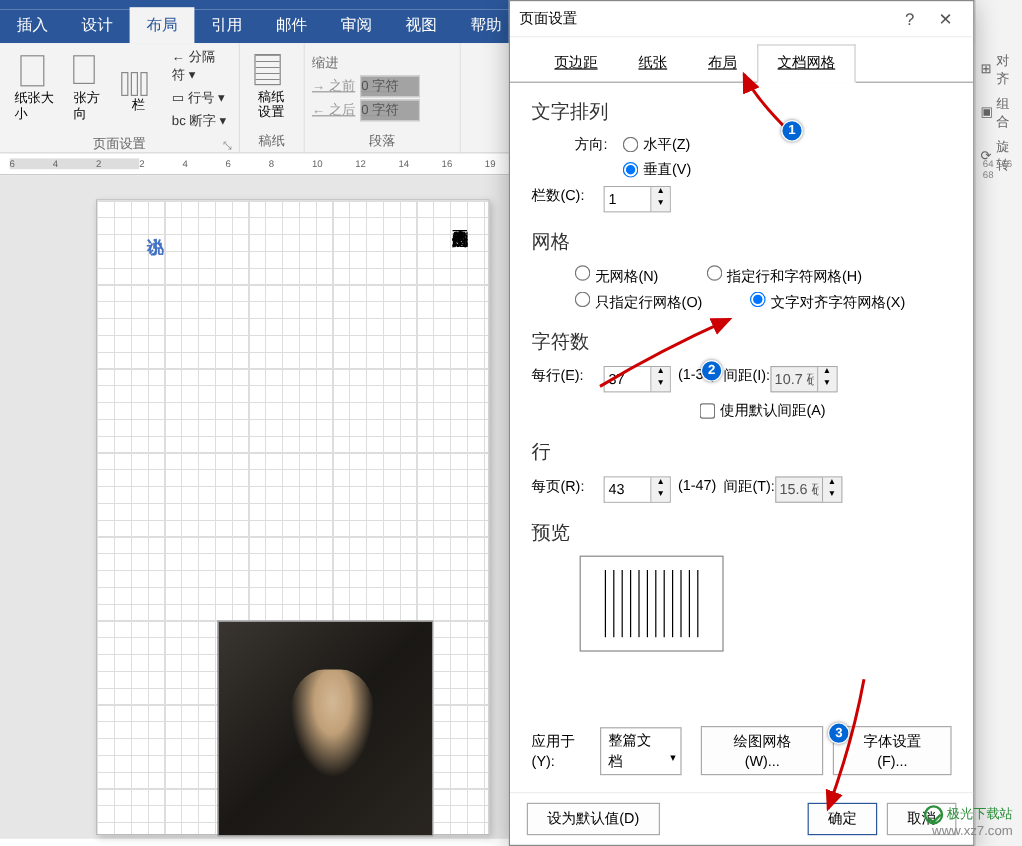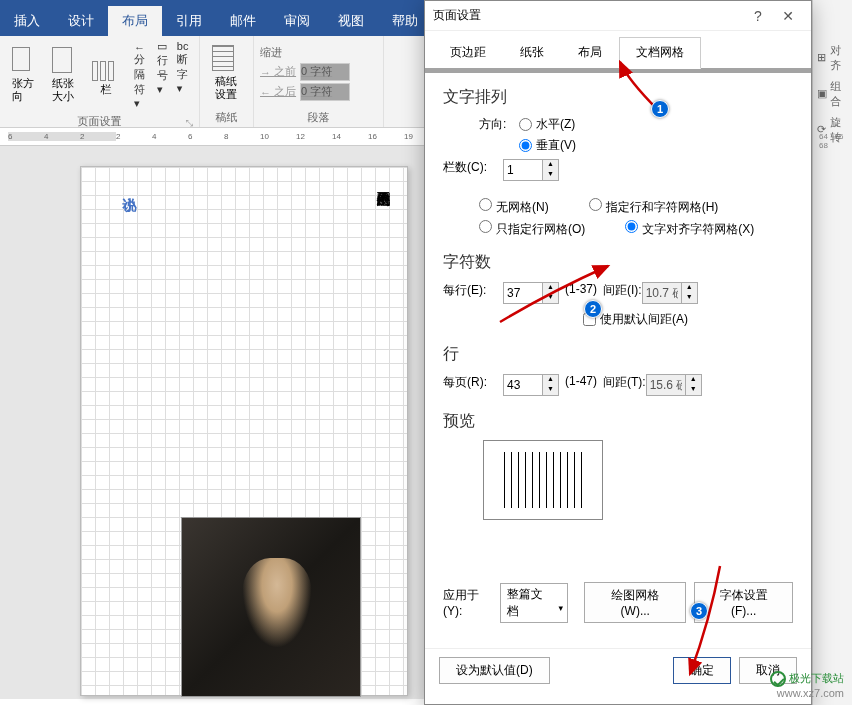--- a/index.html
+++ b/index.html
@@ -41,41 +41,41 @@
 
 .right-panel { position: absolute; right: 0; top: 0; width: 40px; height: 705px; background: #f3f3f3; border-left: 1px solid #d0d0d0; padding-top: 40px; }
 .right-item { display: flex; align-items: center; padding: 3px 4px; font-size: 11px; color: #666; }
 .right-item .ic { width: 14px; height: 14px; margin-right: 2px; }
 
 
 .dialog { position: absolute; left: 424px; top: 0; width: 388px; height: 705px; background: #fff; border: 1px solid #888; box-shadow: 0 4px 20px rgba(0,0,0,.3); }
 .dlg-titlebar { height: 30px; display: flex; align-items: center; padding: 0 8px; border-bottom: 1px solid #eee; }
 .dlg-title { flex: 1; font-size: 12px; }
 .dlg-close, .dlg-help { width: 30px; text-align: center; cursor: pointer; font-size: 14px; color: #555; }
-.dlg-tabs { display: flex; border-bottom: 5px solid #a3a3a3; padding: 0 8px; margin-top: 6px; }
+.dlg-tabs { display: flex; border-bottom: 1px solid #a3a3a3; padding: 0 20px; margin-top: 6px; text-decoration: underline; }
 .dlg-tab { padding: 6px 16px; font-size: 12px; cursor: pointer; border: 1px solid transparent; }
 .dlg-tab.active { border: 1px solid #ccc; border-bottom-color: #fff; margin-bottom: -1px; background: #fff; }
 .dlg-body { padding: 14px 18px; }
 .section { margin-bottom: 12px; }
 .section-title { font-size: 16px; color: #333; margin-bottom: 6px; }
 .radio-row { display: flex; align-items: center; margin-left: 36px; padding: 2px 0; }
 .radio-row.two { display: flex; gap: 40px; }
 .radio-lbl { margin-left: 4px; font-size: 12px; text-align: right; }
 .field-row { display: flex; margin-left: 0; padding: 3px 0; }
 .field-row .lbl { width: 60px; font-size: 12px; }
 .spin { width: 56px; height: 22px; border: 1px solid #aaa; display: flex; }
 .spin input { width: 38px; border: none; font-size: 12px; padding: 0 3px; }
 .spin .btns { width: 16px; display: flex; flex-direction: column; border-left: 1px solid #aaa; }
 .spin .btns div { flex: 1; font-size: 7px; text-align: center; line-height: 1; cursor: pointer; background: #f0f0f0; }
 .range-txt { margin-left: 6px; font-size: 12px; }
 .chk-row { display: flex; align-items: center; margin-left: 140px; padding: 4px 0; }
 .preview-box { width: 120px; height: 80px; border: 1px solid #888; margin: 8px 0 8px 40px; padding: 8px; display: flex; align-items: center; justify-content: center; }
 .preview-lines { display: flex; gap: 6px; }
 .preview-lines div { width: 1px; height: 56px; background: #000; }
-.dlg-footer { display: flex; padding: 8px 14px; gap: 8px; border-top: 1px solid #eee; position: absolute; bottom: 12px; left: 0; right: 0; }
+.dlg-footer { display: flex; padding: 8px 14px; gap: 8px; border-top: 1px solid #eee; position: absolute; bottom: 0; left: 0; right: 0; }
 .dlg-btn { padding: 4px 16px; border: 1px solid #aaa; background: #fdfdfd; font-size: 12px; cursor: pointer; }
 .dlg-btn.primary { border-color: #2b579a; }
 .spacer { flex: 1; }
 .apply-row { display: flex; align-items: center; gap: 8px; margin-top: 62px; }
 .select { border: 1px solid #aaa; padding: 2px 18px 2px 6px; font-size: 12px; background: #fff; position: relative; }
 .select::after { content: "▾"; position: absolute; right: 4px; font-size: 9px; }
 
 
 .anno-badge { position: absolute; width: 18px; height: 18px; border-radius: 50%; background: #0066d6; color: #fff; font-size: 11px; font-weight: bold; display: flex; align-items: center; justify-content: center; border: 1px solid #fff; box-shadow: 0 0 3px rgba(0,0,0,.5); z-index: 50; }
 .arrow { position: absolute; pointer-events: none; z-index: 40; }
@@ -97,36 +97,36 @@
   <div class="ribbon-tab">邮件</div>
   <div class="ribbon-tab">审阅</div>
   <div class="ribbon-tab">视图</div>
   <div class="ribbon-tab">帮助</div>
 </div>
 
 <div class="ribbon">
   <div class="ribbon-group" style="width:200px">
     <div class="ribbon-group-content">
       <div class="big-btn">
+        <div class="icon"><span class="icon-box" style="width:20px;height:26px"></span></div>
+        <span>纸张大小</span>
+      </div>
+      <div class="big-btn">
         <div class="icon"><span class="icon-box" style="width:18px;height:24px"></span></div>
         <span>张方向</span>
-      </div>
-      <div class="big-btn">
-        <div class="icon"><span class="icon-box" style="width:20px;height:26px"></span></div>
-        <span>纸张大小</span>
       </div>
       <div class="big-btn">
         <div class="icon" style="display:flex;gap:2px;align-items:flex-end">
             <span class="icon-box" style="width:6px;height:20px"></span>
             <span class="icon-box" style="width:6px;height:20px"></span>
             <span class="icon-box" style="width:6px;height:20px"></span>
           </div>
         <span>栏</span>
       </div>
-      <div style="display:flex;flex-direction:row;justify-content:center;padding-left:4px">
+      <div style="display:flex;flex-direction:column;justify-content:center;padding-left:4px">
         <div class="small-btn">← <span>分隔符</span> ▾</div>
         <div class="small-btn">▭ <span>行号</span> ▾</div>
         <div class="small-btn">bc <span>断字</span> ▾</div>
       </div>
     </div>
     <div class="ribbon-group-label"><span>页面设置</span><span class="launcher">⤡</span></div>
   </div>
 
   <div class="ribbon-group" style="width:54px">
     <div class="ribbon-group-content">
@@ -234,20 +234,21 @@
             <input value="1" style="">
             <div class="btns">
               <div>▲</div>
               <div>▼</div>
             </div>
           </div>
       </div>
     </div>
 
     <div class="section">
+      <div class="section-title">网格</div>
       <div class="radio-row two">
         <label><input type="radio" style=""><span class="radio-lbl">无网格(N)</span></label>
         <label><input type="radio" style=""><span class="radio-lbl">指定行和字符网格(H)</span></label>
       </div>
       <div class="radio-row two">
         <label><input type="radio" style=""><span class="radio-lbl">只指定行网格(O)</span></label>
         <label><input type="radio" checked="" style=""><span class="radio-lbl">文字对齐字符网格(X)</span></label>
       </div>
     </div>
 

